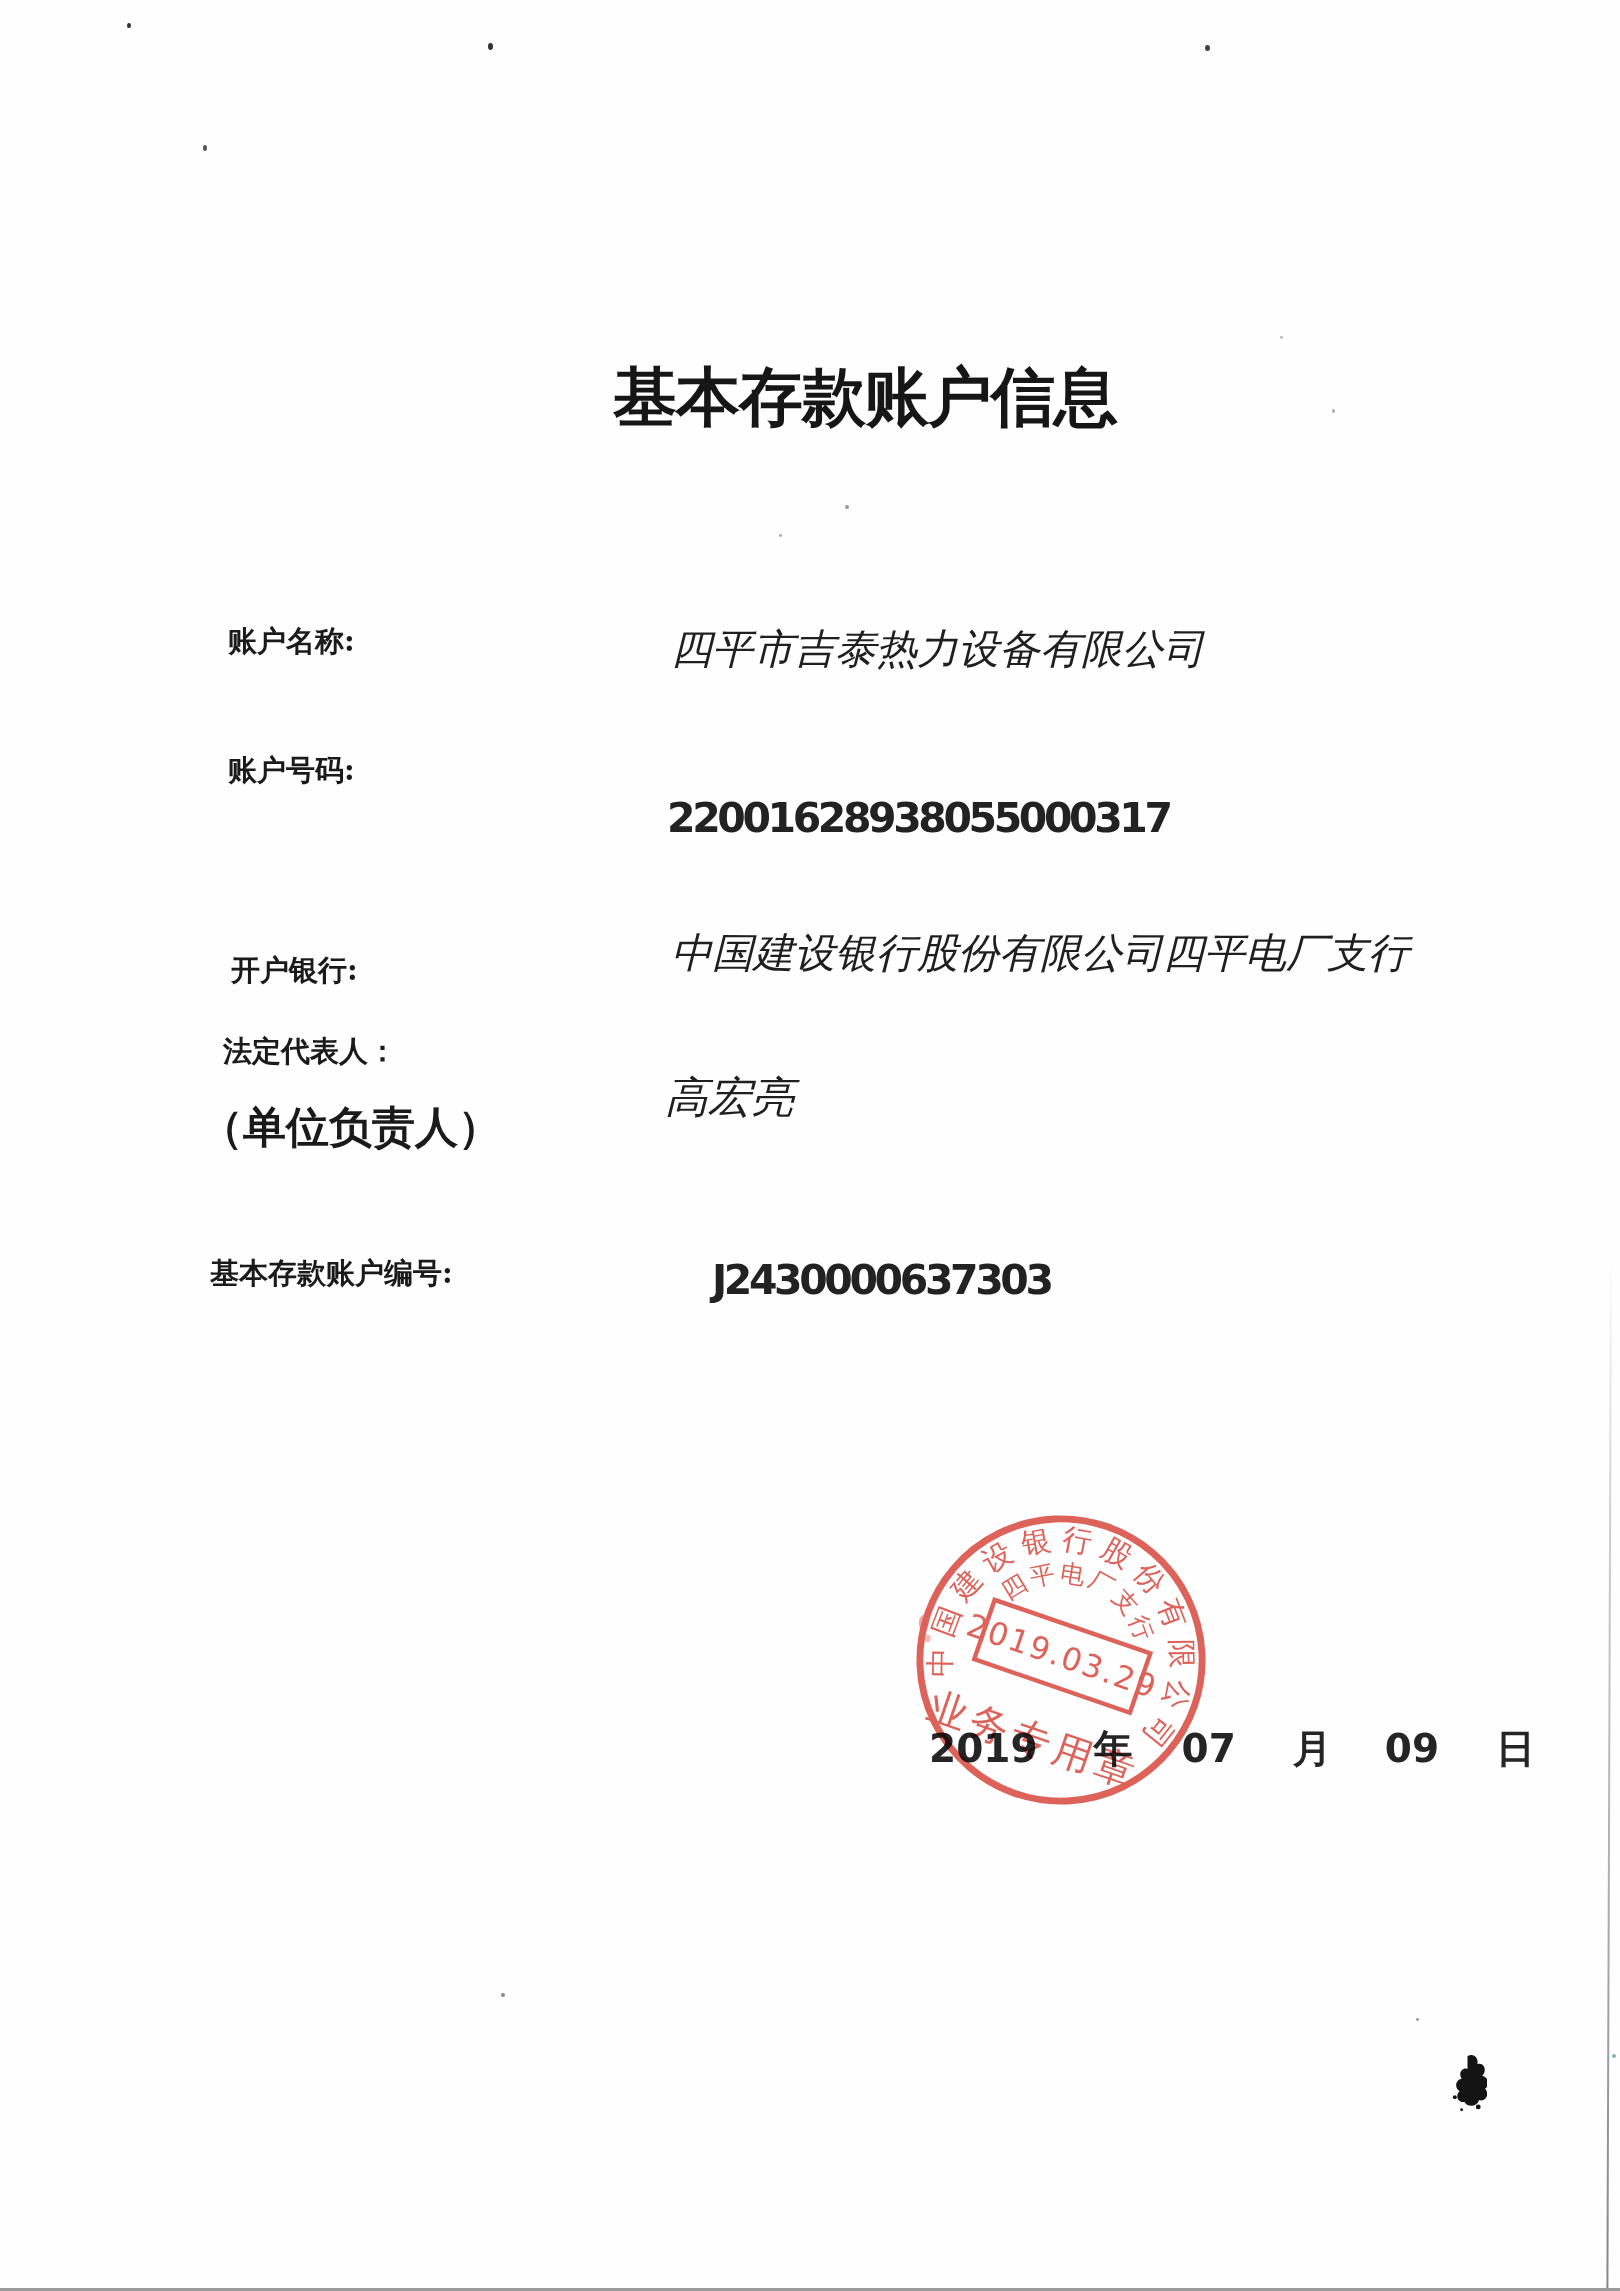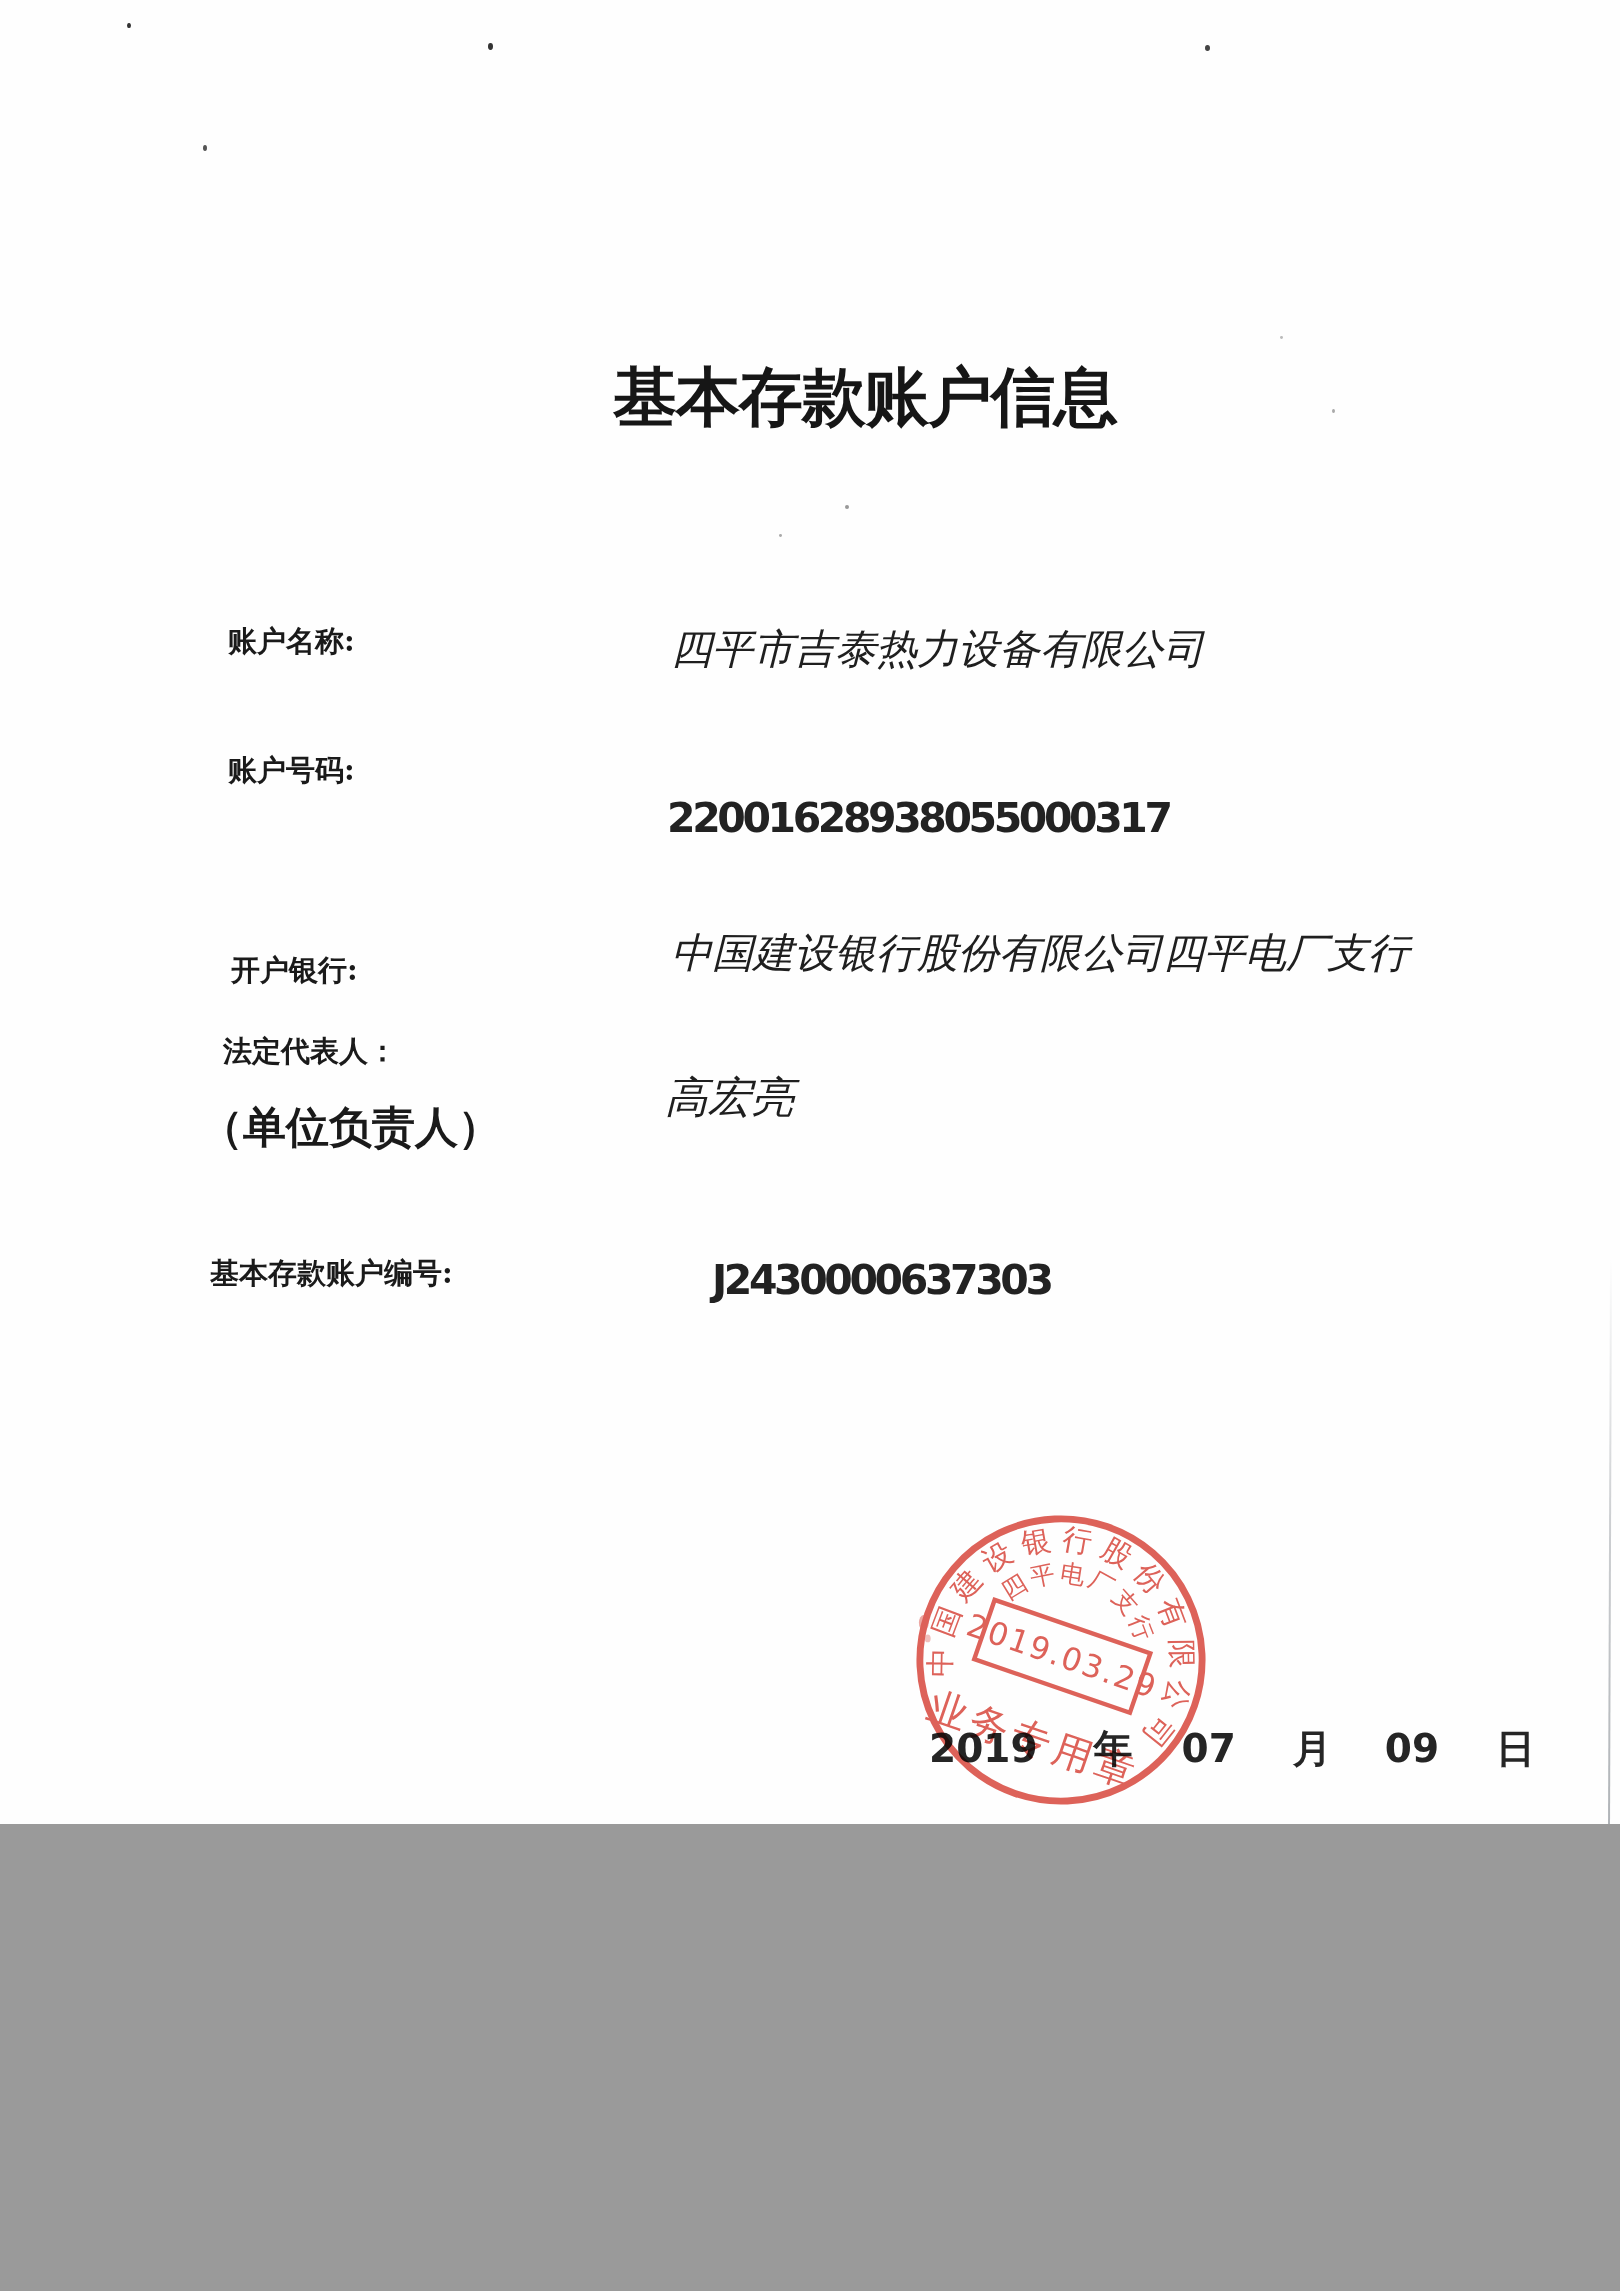--- a/index.html
+++ b/index.html
@@ -1,18 +1,18 @@
 <!DOCTYPE html>
 <html style="--ink-black: #1c1c1c;"><head>
 <meta charset="utf-8">
 <style>
   html,body{margin:0;padding:0;background:#9a9a9a;}
   .page{
     position:relative;
-    width:1620px;height:1824px;
+    width:1620px;height:2288px;
     margin:0 auto;
     background:#fefefe;
     overflow:hidden;
     font-family:"DejaVu Serif","Liberation Serif",serif;
     color:var(--ink-black,#1c1c1c);
   }
   .abs{position:absolute;line-height:1;white-space:nowrap;font-weight:bold;}
   .doc-title{
     font-size:64px;font-weight:700;letter-spacing:-1px;
     color:#161616;

